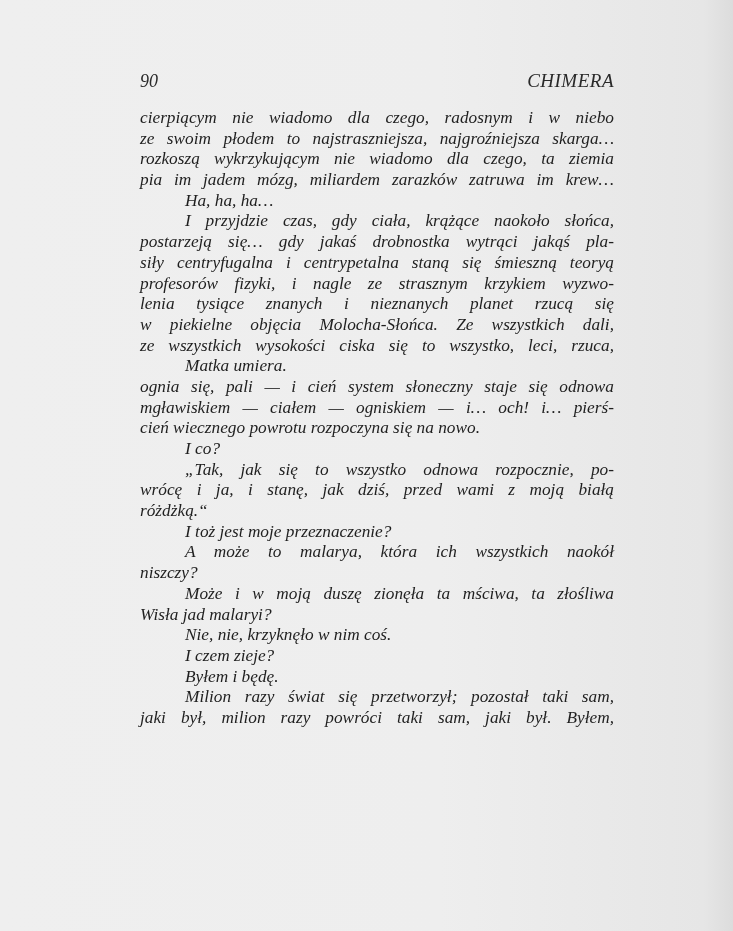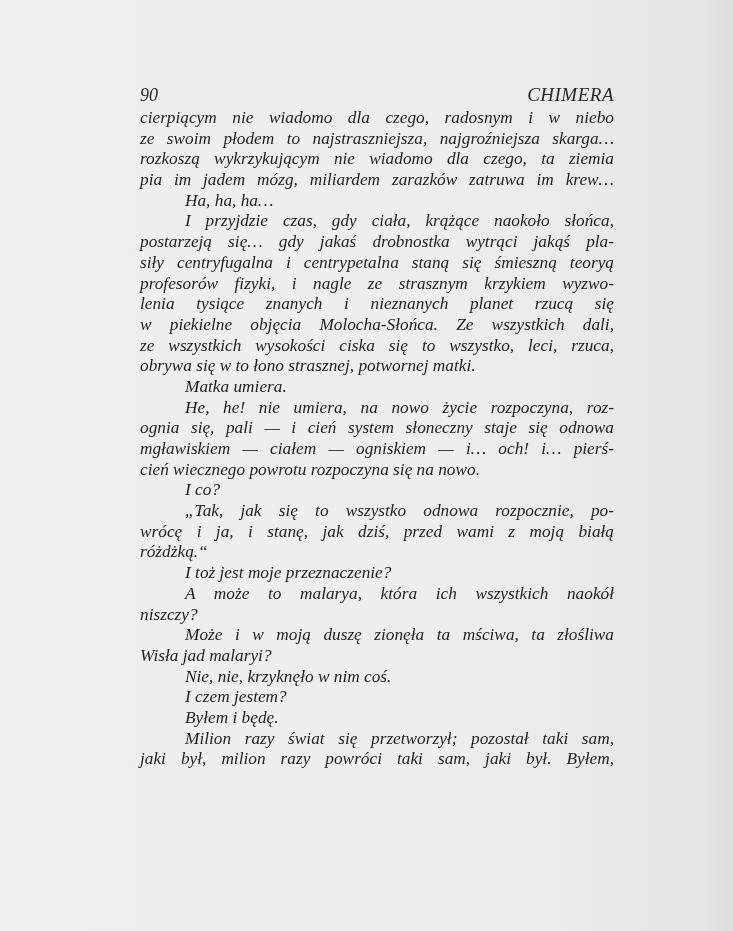--- a/index.html
+++ b/index.html
@@ -12,21 +12,21 @@
     .page {
       position: relative; width: 733px; height: 931px;
       background: linear-gradient(90deg, #efefef 0%, #eeeeee 60%, #e6e6e6 96%, #dcdcdc 100%);
     }
     .header {
       position: absolute; left: 140px; top: 70px; width: 474px;
       display: flex; justify-content: space-between; align-items: baseline;
       font-style: italic; font-size: 19px; color: #2a2a2a;
     }
     .header .folio { font-size: 18px; }
-    .header .running { letter-spacing: 0.5px; margin-top: 14px; }
+    .header .running { letter-spacing: 0.5px; }
     .body {
       position: absolute; left: 140px; top: 108px; width: 474px;
       font-size: 17.3px; line-height: 20.7px; font-style: italic;
     }
     .line { display: block; white-space: nowrap; text-align: justify; text-align-last: justify; height: 20.7px; }
     .line.last { text-align-last: left; }
     .line.indent { padding-left: 45px; }
   </style>
 </head>
 <body>
@@ -42,34 +42,32 @@
       <span class="line">rozkoszą wykrzykującym nie wiadomo dla czego, ta ziemia</span>
       <span class="line">pia im jadem mózg, miliardem zarazków zatruwa im krew…</span>
       <span class="line indent last">Ha, ha, ha…</span>
       <span class="line indent">I przyjdzie czas, gdy ciała, krążące naokoło słońca,</span>
       <span class="line">postarzeją się… gdy jakaś drobnostka wytrąci jakąś pla-</span>
       <span class="line">siły centryfugalna i centrypetalna staną się śmieszną teoryą</span>
       <span class="line">profesorów fizyki, i nagle ze strasznym krzykiem wyzwo-</span>
       <span class="line">lenia tysiące znanych i nieznanych planet rzucą się</span>
       <span class="line">w piekielne objęcia Molocha-Słońca.  Ze wszystkich dali,</span>
       <span class="line">ze wszystkich wysokości ciska się to wszystko, leci, rzuca,</span>
-      <span class="line last">obrywa się w to łono strasznej, potwornej matki.</span>
       <span class="line indent last">Matka umiera.</span>
-      <span class="line indent">He, he! nie umiera, na nowo życie rozpoczyna, roz-</span>
       <span class="line">ognia się, pali — i cień system słoneczny staje się odnowa</span>
       <span class="line">mgławiskiem — ciałem — ogniskiem — i… och! i… pierś-</span>
       <span class="line last">cień wiecznego powrotu rozpoczyna się na nowo.</span>
       <span class="line indent last">I co?</span>
       <span class="line indent">„Tak, jak się to wszystko odnowa rozpocznie, po-</span>
       <span class="line">wrócę i ja, i stanę, jak dziś, przed wami z moją białą</span>
       <span class="line last">różdżką.“</span>
       <span class="line indent last">I toż jest moje przeznaczenie?</span>
       <span class="line indent">A może to malarya, która ich wszystkich naokół</span>
       <span class="line last">niszczy?</span>
       <span class="line indent">Może i w moją duszę zionęła ta mściwa, ta złośliwa</span>
       <span class="line last">Wisła jad malaryi?</span>
       <span class="line indent last">Nie, nie, krzyknęło w nim coś.</span>
-      <span class="line indent last">I czem jestem?</span>
+      <span class="line indent last">I czem zieje?</span>
       <span class="line indent last">Byłem i będę.</span>
       <span class="line indent">Milion razy świat się przetworzył; pozostał taki sam,</span>
       <span class="line">jaki był, milion razy powróci taki sam, jaki był.  Byłem,</span>
     </div>
 </div>
 
 </body></html>

